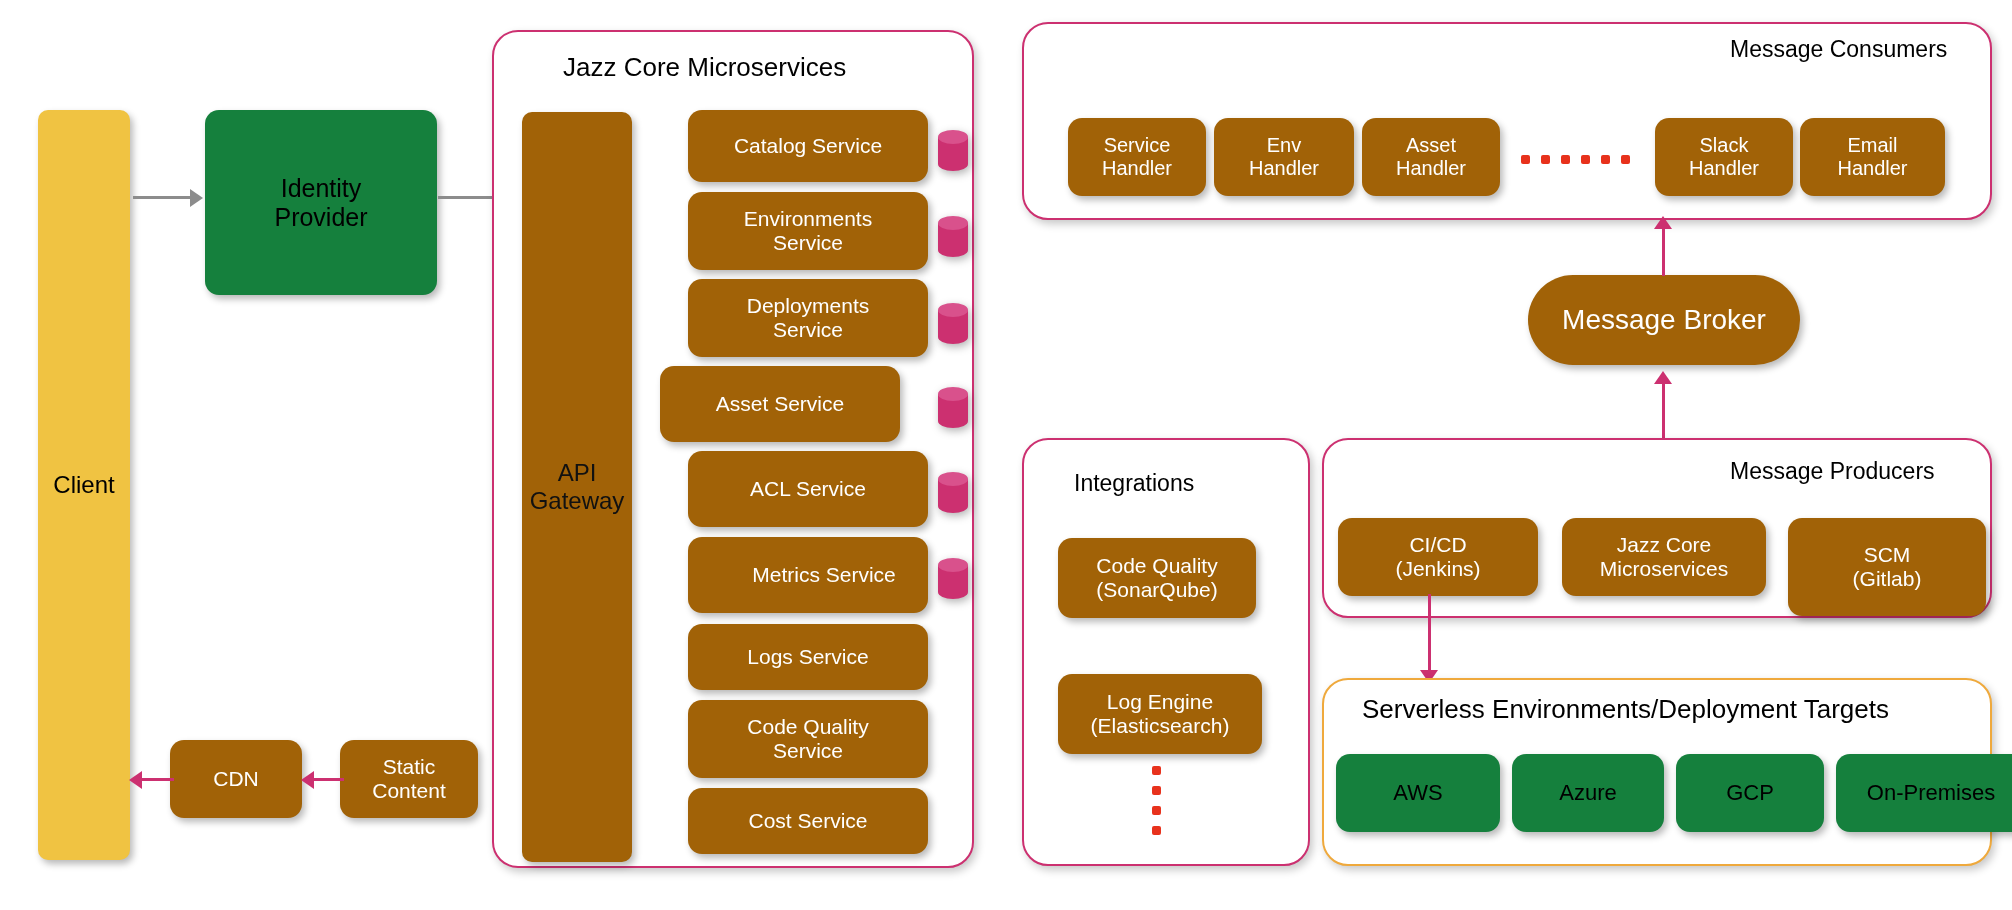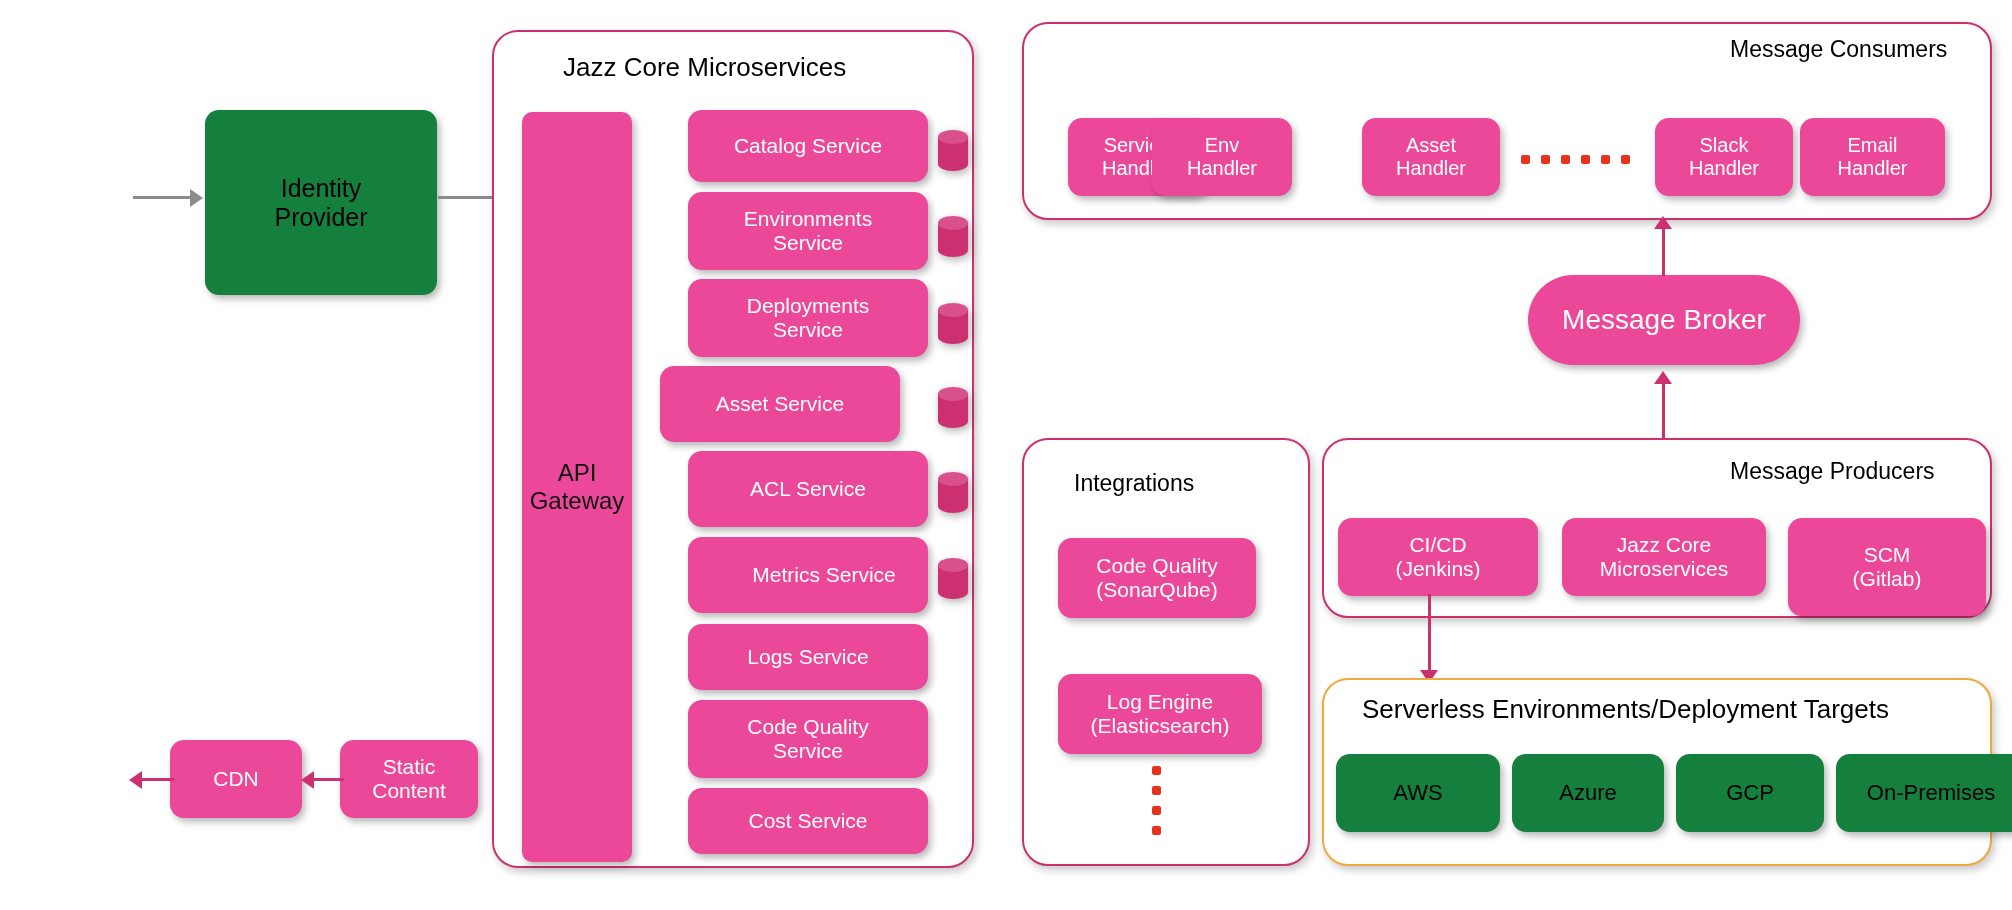--- a/index.html
+++ b/index.html
@@ -25,21 +25,21 @@
     display: flex;
     align-items: center;
     justify-content: center;
     text-align: center;
     line-height: 1.15;
     border-radius: 14px;
     box-shadow: 3px 4px 7px rgba(0,0,0,0.28);
     white-space: pre-line;
   }
   .pink {
-    background: #ec4899;
+    background: #a16207;
     color: #ffffff;
   }
   .yellow {
     background: #15803d;
     color: #000000;
   }
   .yellow-light {
     background: #F0C342;
     color: #000000;
   }
@@ -127,20 +127,24 @@
     width: 9px; height: 9px;
     background: #E8321C;
     border-radius: 2px;
   }
 </style>
 </head>
 <body>
 
 <div id="canvas">
 
+  <div class="node yellow-light" style="left:38px; top:110px; width:92px; height:750px; font-size:24px; border-radius:10px;
+              align-items:flex-end; justify-content:center; padding-bottom:0;">
+    <span style="position:absolute; top:50%; transform:translateY(-50%);">Client</span>
+  </div>
 
   <div class="node yellow" style="left:205px; top:110px; width:232px; height:185px; font-size:25px;">
     <span>Identity
 Provider</span>
   </div>
 
   <div class="ln gray" style="left:133px; top:196px; width:58px; height:3px;"></div>
   <div class="arrow right" style="left:190px; top:189px;"></div>
 
   <div class="ln gray" style="left:438px; top:196px; width:74px; height:3px;"></div>
@@ -225,21 +229,21 @@
   <div class="ln" style="left:314px; top:778px; width:30px; height:3px;"></div>
   <div class="arrow left-pink" style="left:301px; top:771px;"></div>
 
   <div class="group" style="left:1022px; top:22px; width:970px; height:198px;"></div>
   <div class="group-title" style="left:1730px; top:36px; font-size:23px;">Message Consumers</div>
 
   <div class="node pink" style="left:1068px; top:118px; width:138px; height:78px; font-size:20px;">
     <span>Service
 Handler</span>
   </div>
-  <div class="node pink" style="left:1152px; top:118px; width:140px; height:78px; font-size:20px;">
+  <div class="node pink" style="left:1214px; top:118px; width:140px; height:78px; font-size:20px;">
     <span>Env
 Handler</span>
   </div>
   <div class="node pink" style="left:1362px; top:118px; width:138px; height:78px; font-size:20px;">
     <span>Asset
 Handler</span>
   </div>
 
   <div class="dots-h" style="left:1521px; top:155px;">
     <span></span>

